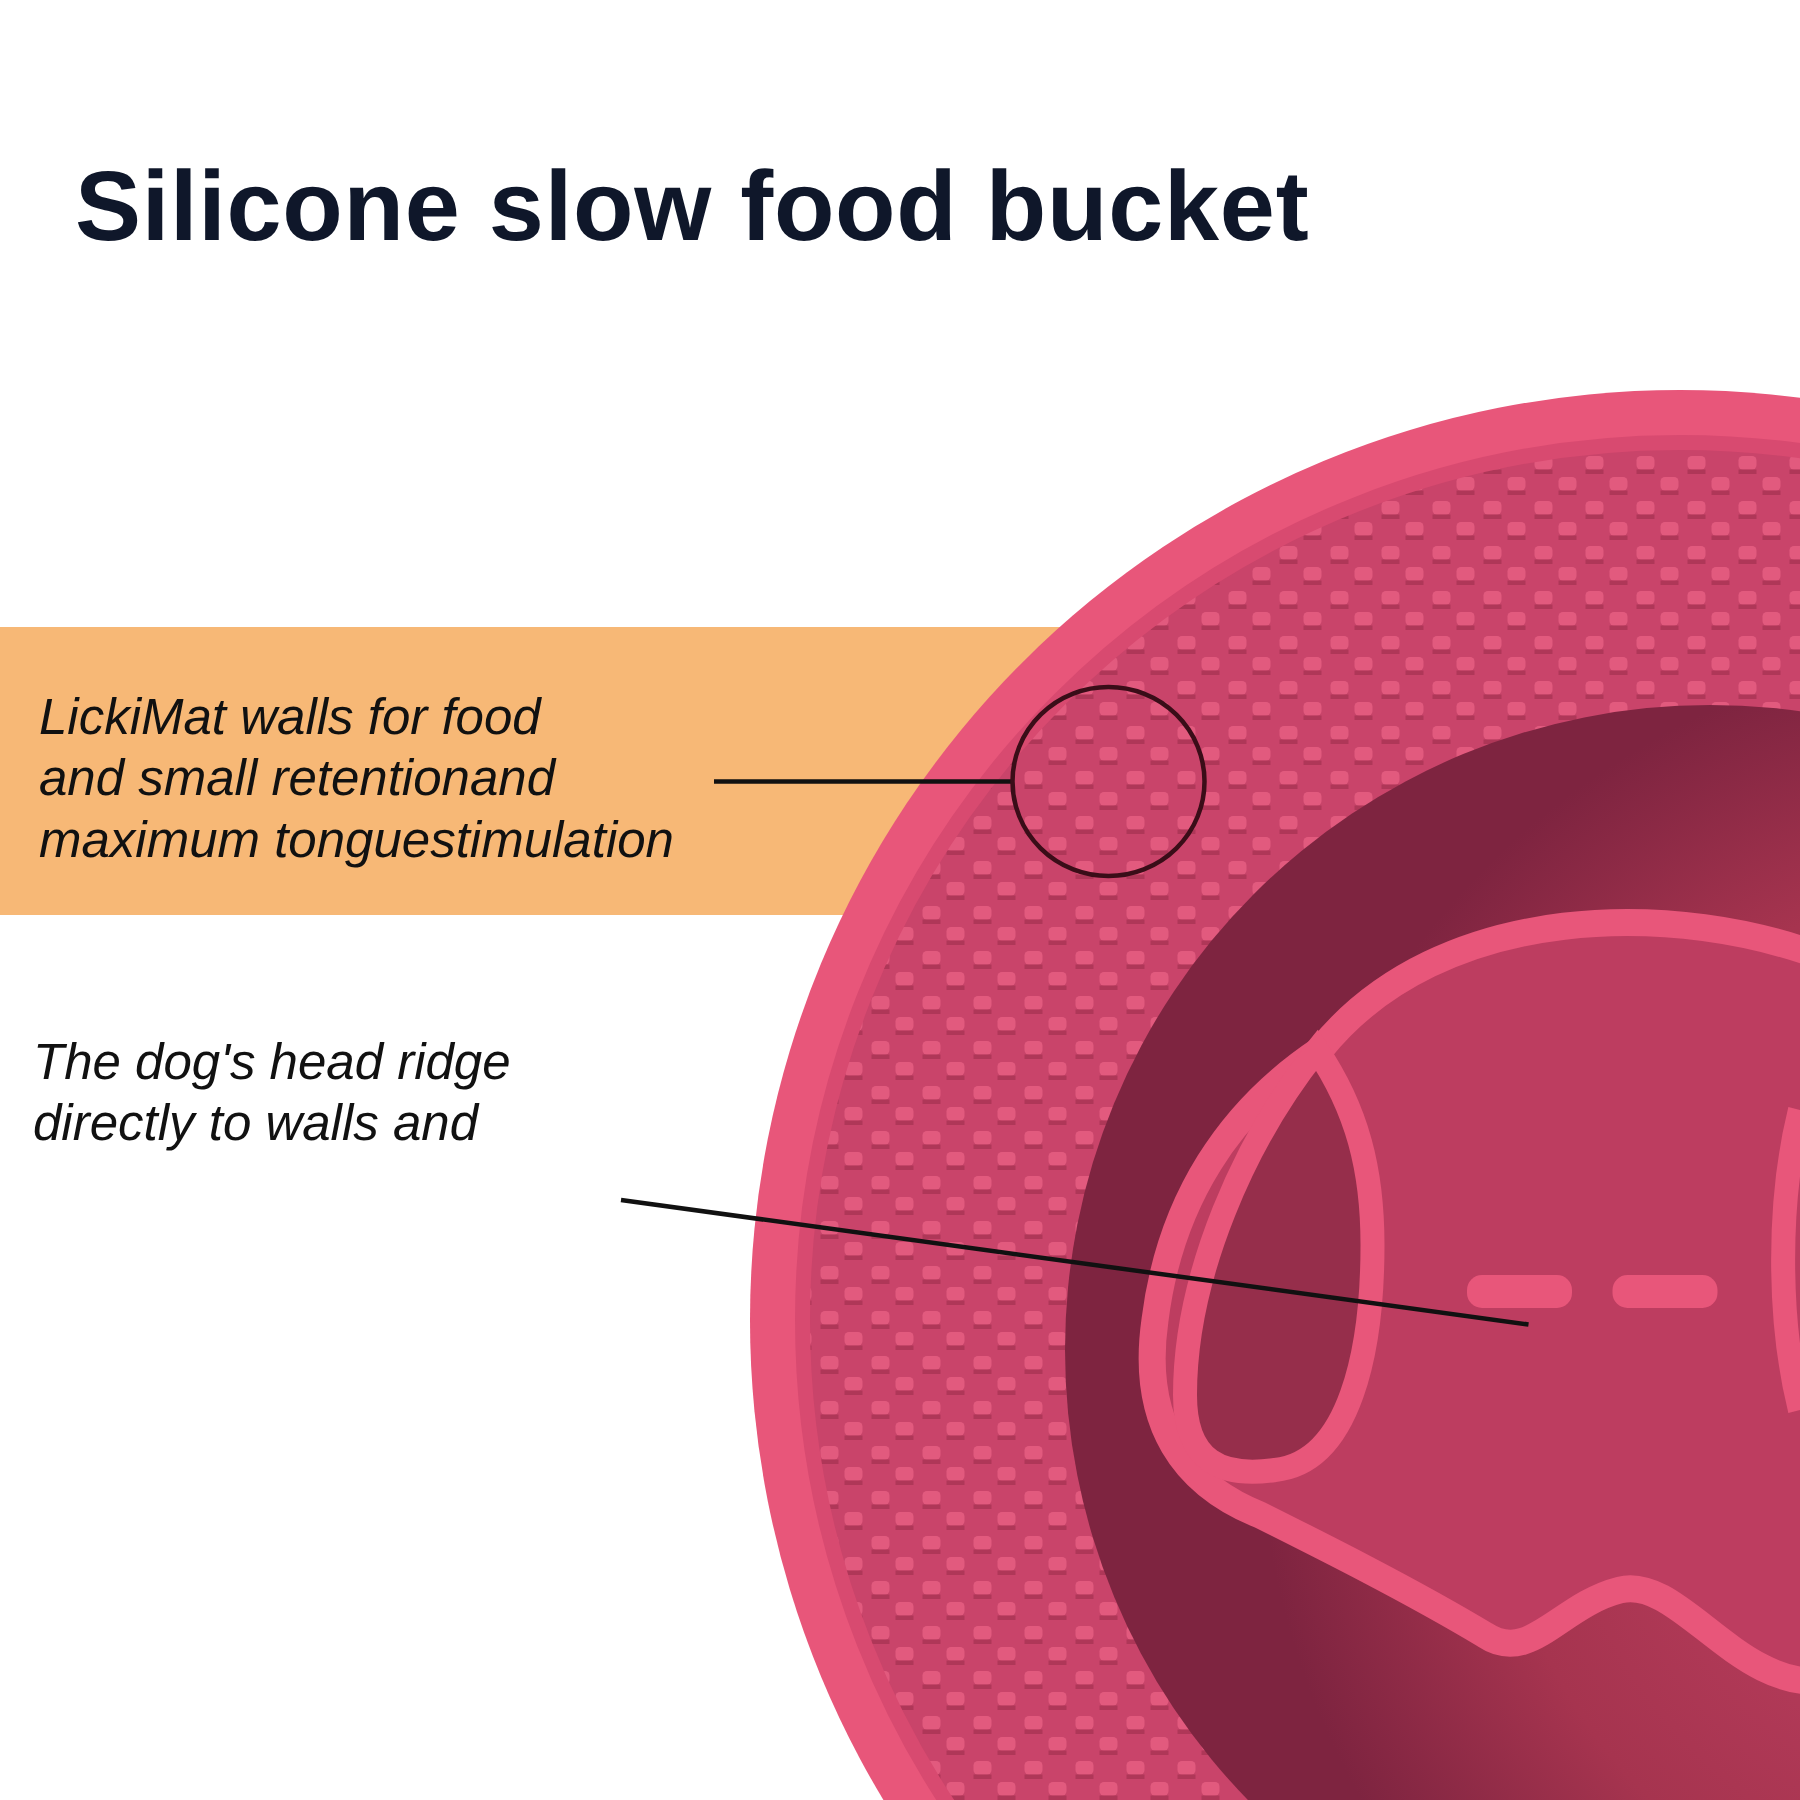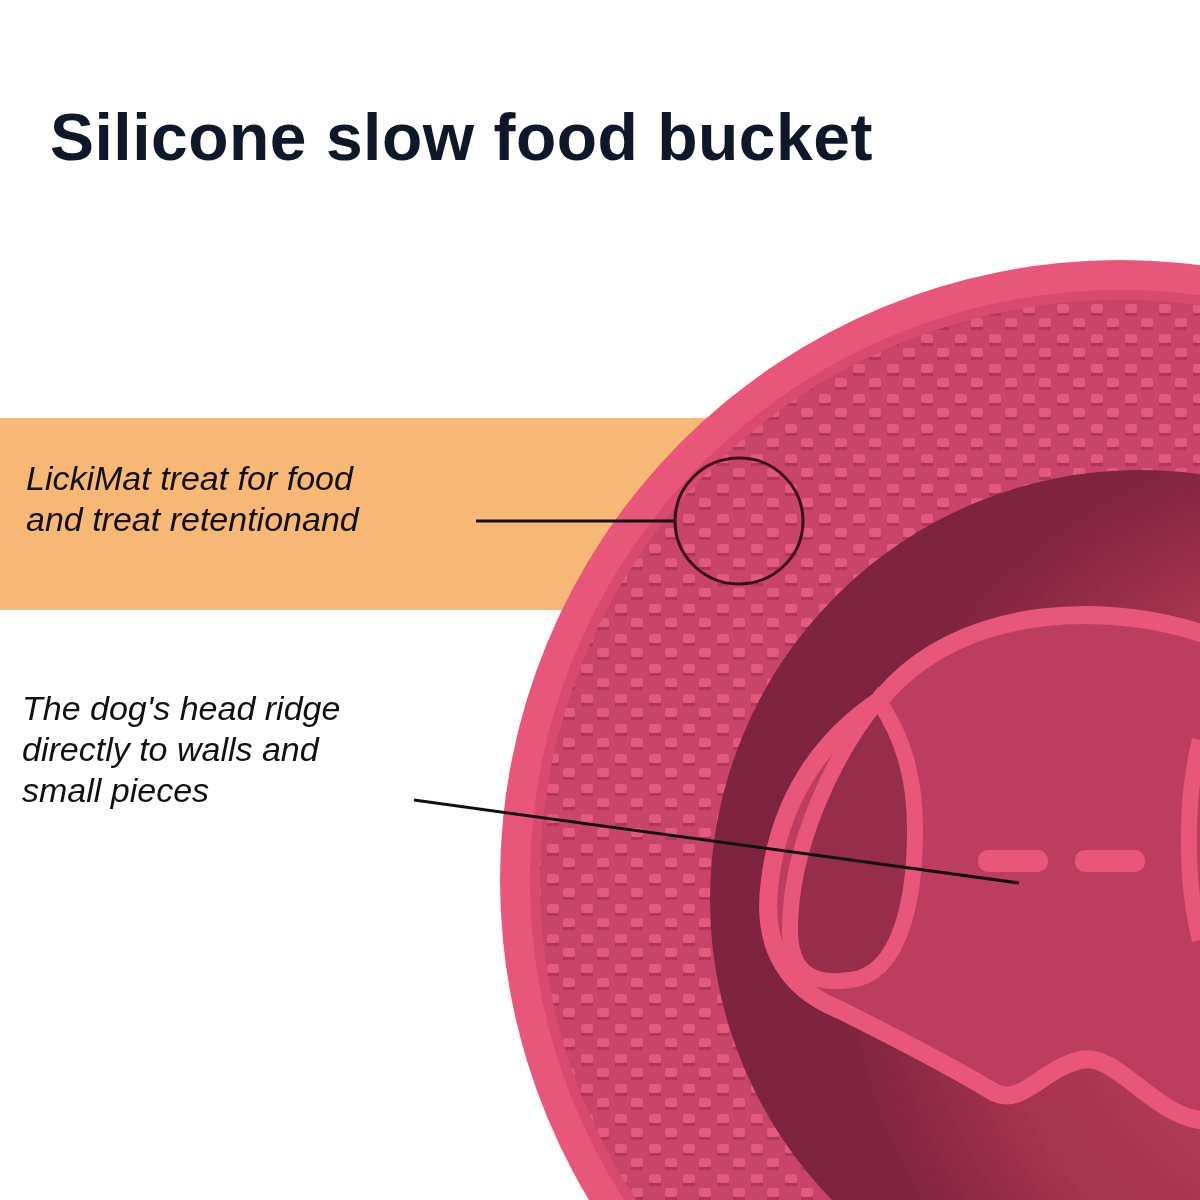--- a/index.html
+++ b/index.html
@@ -59,21 +59,21 @@
   <rect x="1075" y="850" width="70" height="22" rx="10" fill="#E8567A"></rect>
 
   <line x1="476" y1="521" x2="676" y2="521" stroke="#111" stroke-width="3"></line>
   <ellipse cx="739" cy="521" rx="64" ry="63" fill="none" stroke="#3a0d18" stroke-width="3"></ellipse>
   <line x1="414" y1="800" x2="1019" y2="883" stroke="#111" stroke-width="3"></line>
 </svg>
 
 <h1 class="title">Silicone slow food bucket</h1>
 
 <div class="callout-text callout-1">
-  <div>LickiMat treat for food</div>
-  <div>and treat retentionand</div>
+  <div>LickiMat walls for food</div>
+  <div>and small retentionand</div>
+  <div>maximum tonguestimulation</div>
 </div>
 
 <div class="callout-text callout-2">
   <div>The dog's head ridge</div>
   <div>directly to walls and</div>
-  <div>small pieces</div>
 </div>
 
 </body></html>

